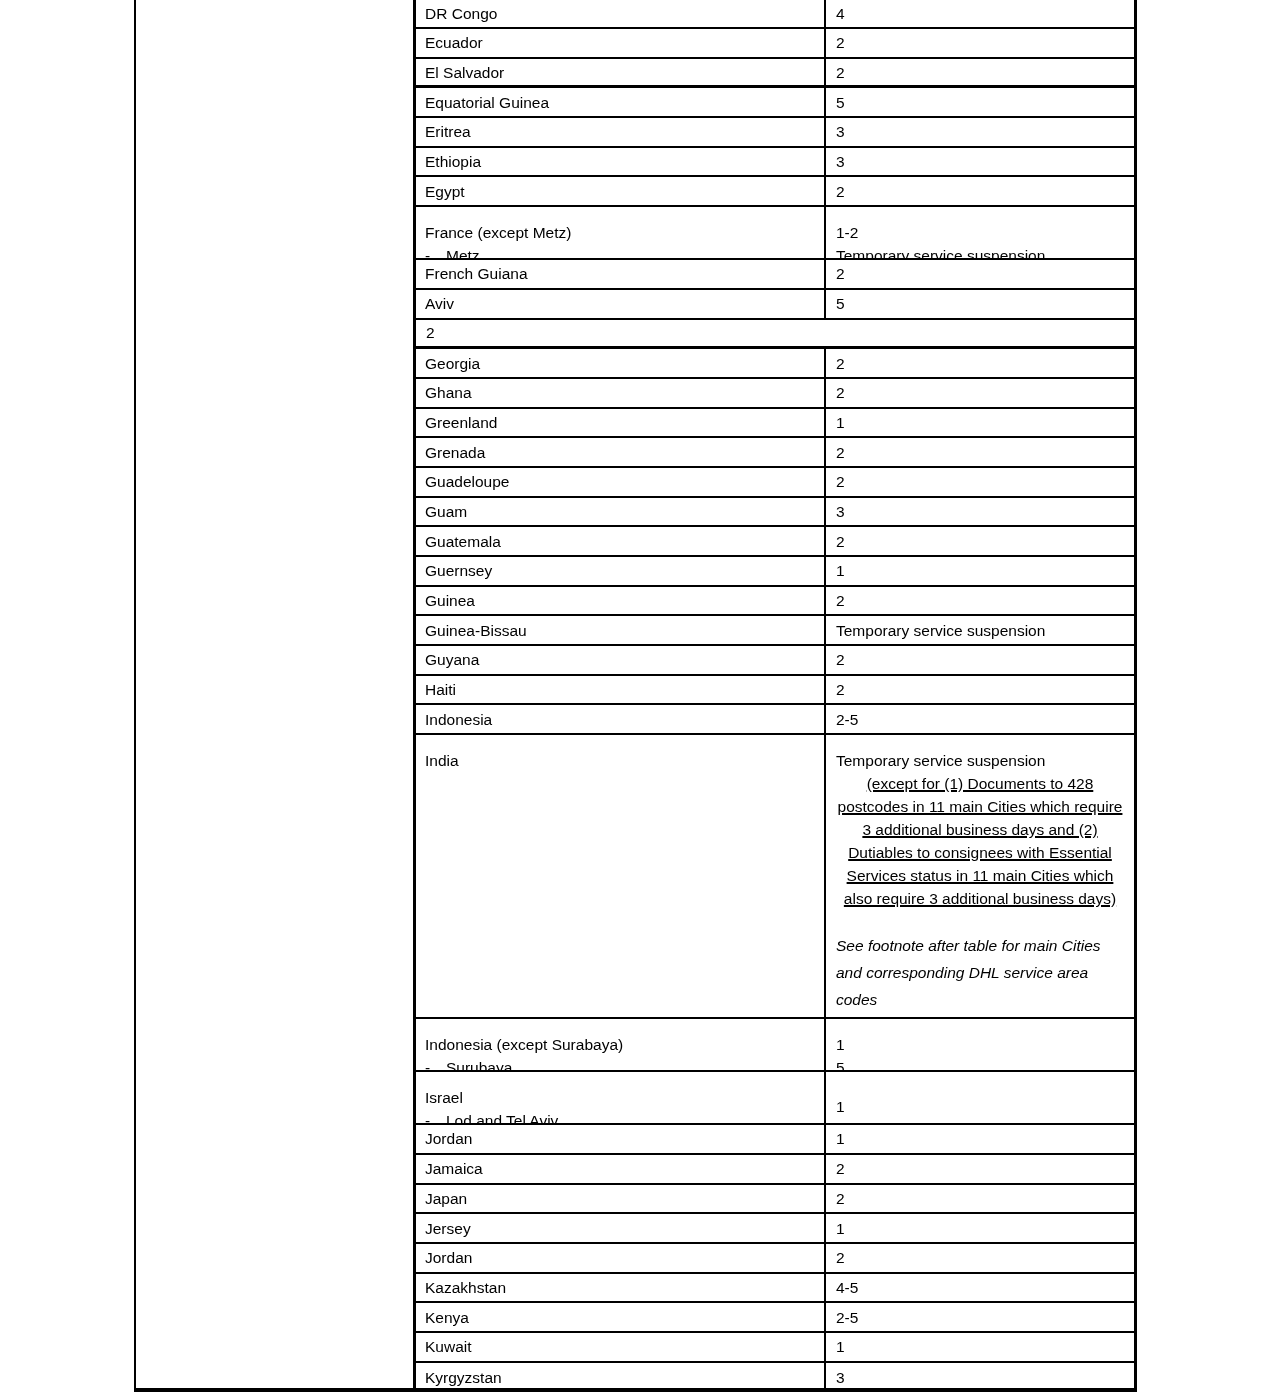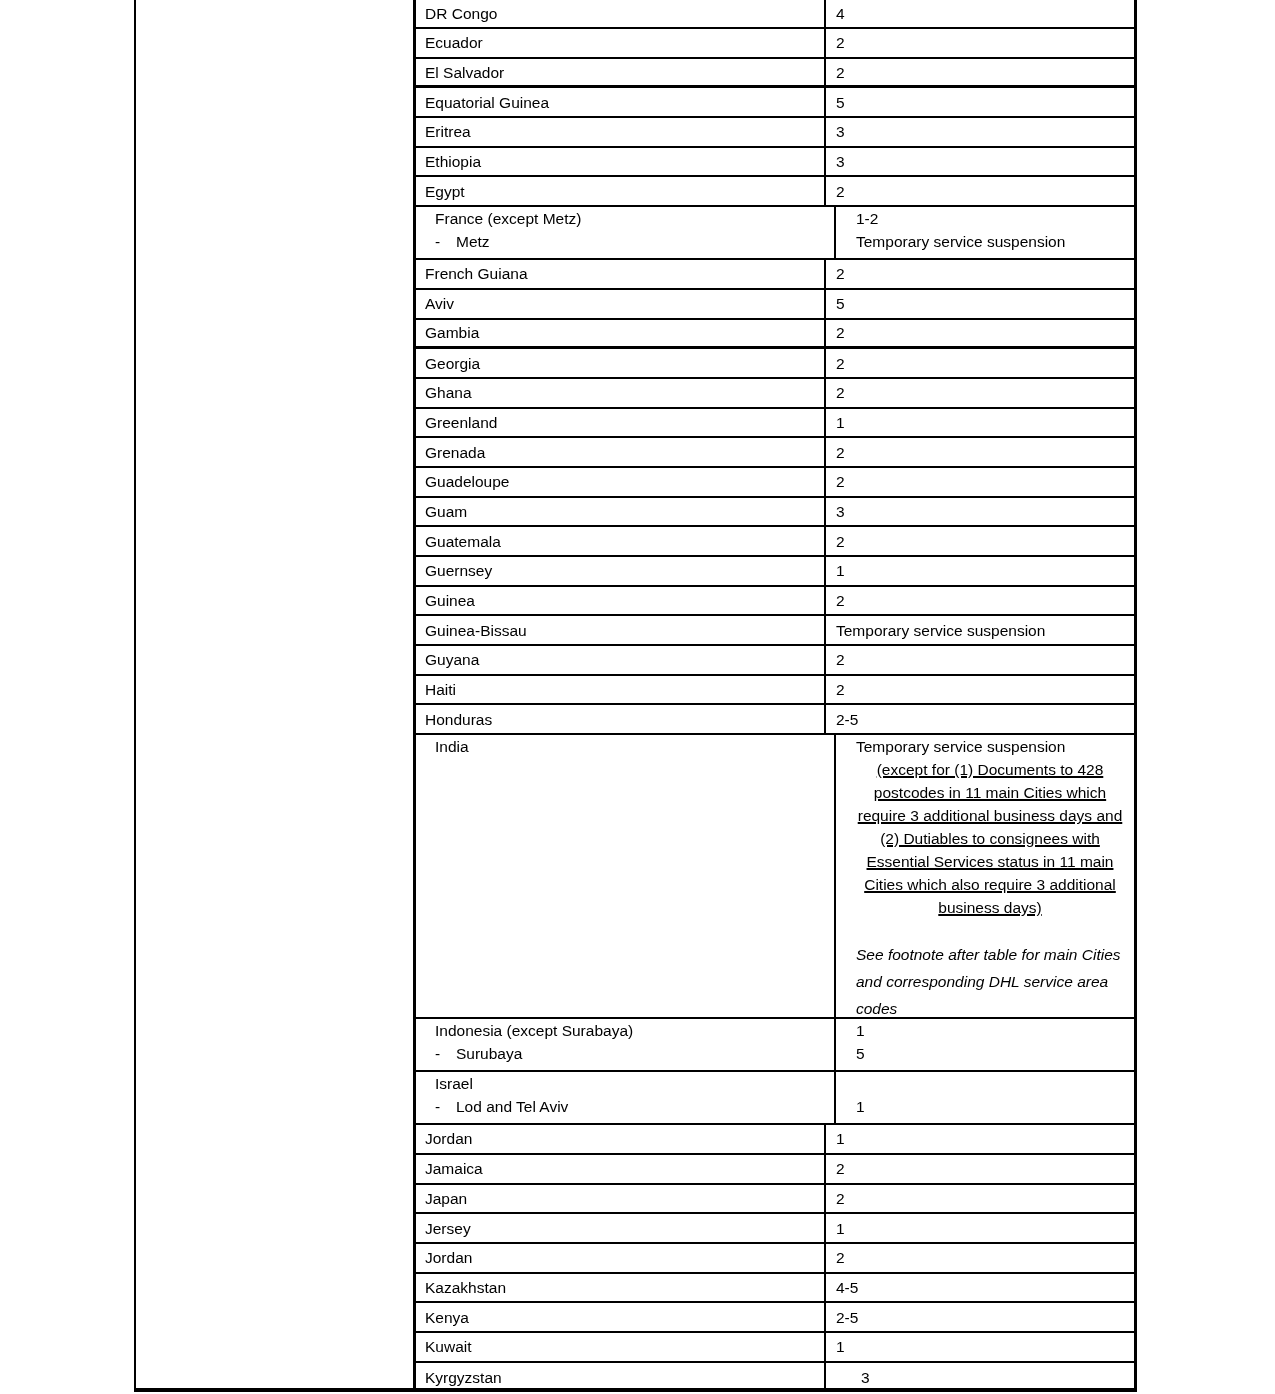--- a/index.html
+++ b/index.html
@@ -11,34 +11,34 @@
     position:absolute; left:134px; top:0; width:1003px; height:1392px;
     box-sizing:border-box; border-left:2.5px solid #000; border-bottom:4px solid #000;
     display:flex;
   }
   .spacer-col { width:277px; flex:none; }
   .dtable {
     flex:1; box-sizing:border-box; border-left:3px solid #000; border-right:3px solid #000;
     display:flex; flex-direction:column; overflow:hidden;
   }
   .row { display:flex; box-sizing:border-box; border-bottom:2px solid #000; height:29.7px; flex:none; overflow:hidden; }
-  .row:last-child { border-bottom:none;gap:25px; }
+  .row:last-child { border-bottom:none; }
   .row.cut { height:29px; }
   .row.thick { border-bottom-width:3.5px; }
   .row.double { height:53px; }
   .row.tall { height:284px; }
   .ccell {
     width:410px; flex:none; box-sizing:border-box; border-right:2px solid #000;
     padding-left:9px; padding-right:6px; display:flex; flex-direction:column; justify-content:center;
   }
   .vcell {
     flex:1; box-sizing:border-box; padding-left:10px; padding-right:10px;
     display:flex; flex-direction:column; justify-content:center;
   }
-  .row.multi .ccell, .row.multi .vcell { justify-content:flex-start; padding-top:0;margin-left:10px; }
+  .row.multi .ccell, .row.multi .vcell { justify-content:flex-start; padding-top:14px; }
   .row.vbottom .vcell { justify-content:flex-end; padding-bottom:5px; }
   .line { font-size:15.5px; line-height:23px; }
   .line.bold { font-weight:normal; }
   .line.underline { text-decoration:underline; text-decoration-thickness:2px;text-align:center; }
   .line.italic { font-style:italic; line-height:27px; }
   .line.gap { margin-top:22px; }
   .bullet-line { display:flex; }
   .bullet-dash { width:21px; flex:none; }
 </style>
 </head>
@@ -127,23 +127,20 @@
         </div>
         <div class="row">
           <div class="ccell">
             <div class="line">Aviv</div>
           </div>
           <div class="vcell">
             <div class="line">5</div>
           </div>
         </div>
         <div class="row thick">
-          <div class="ccell">
-            <div class="line">Gambia</div>
-          </div>
           <div class="vcell">
             <div class="line">2</div>
           </div>
         </div>
         <div class="row">
           <div class="ccell">
             <div class="line">Georgia</div>
           </div>
           <div class="vcell">
             <div class="line">2</div>
@@ -232,21 +229,21 @@
         <div class="row">
           <div class="ccell">
             <div class="line">Haiti</div>
           </div>
           <div class="vcell">
             <div class="line">2</div>
           </div>
         </div>
         <div class="row">
           <div class="ccell">
-            <div class="line">Honduras</div>
+            <div class="line">Indonesia</div>
           </div>
           <div class="vcell">
             <div class="line">2-5</div>
           </div>
         </div>
         <div class="row tall multi">
           <div class="ccell">
             <div class="line">India</div>
           </div>
           <div class="vcell">

